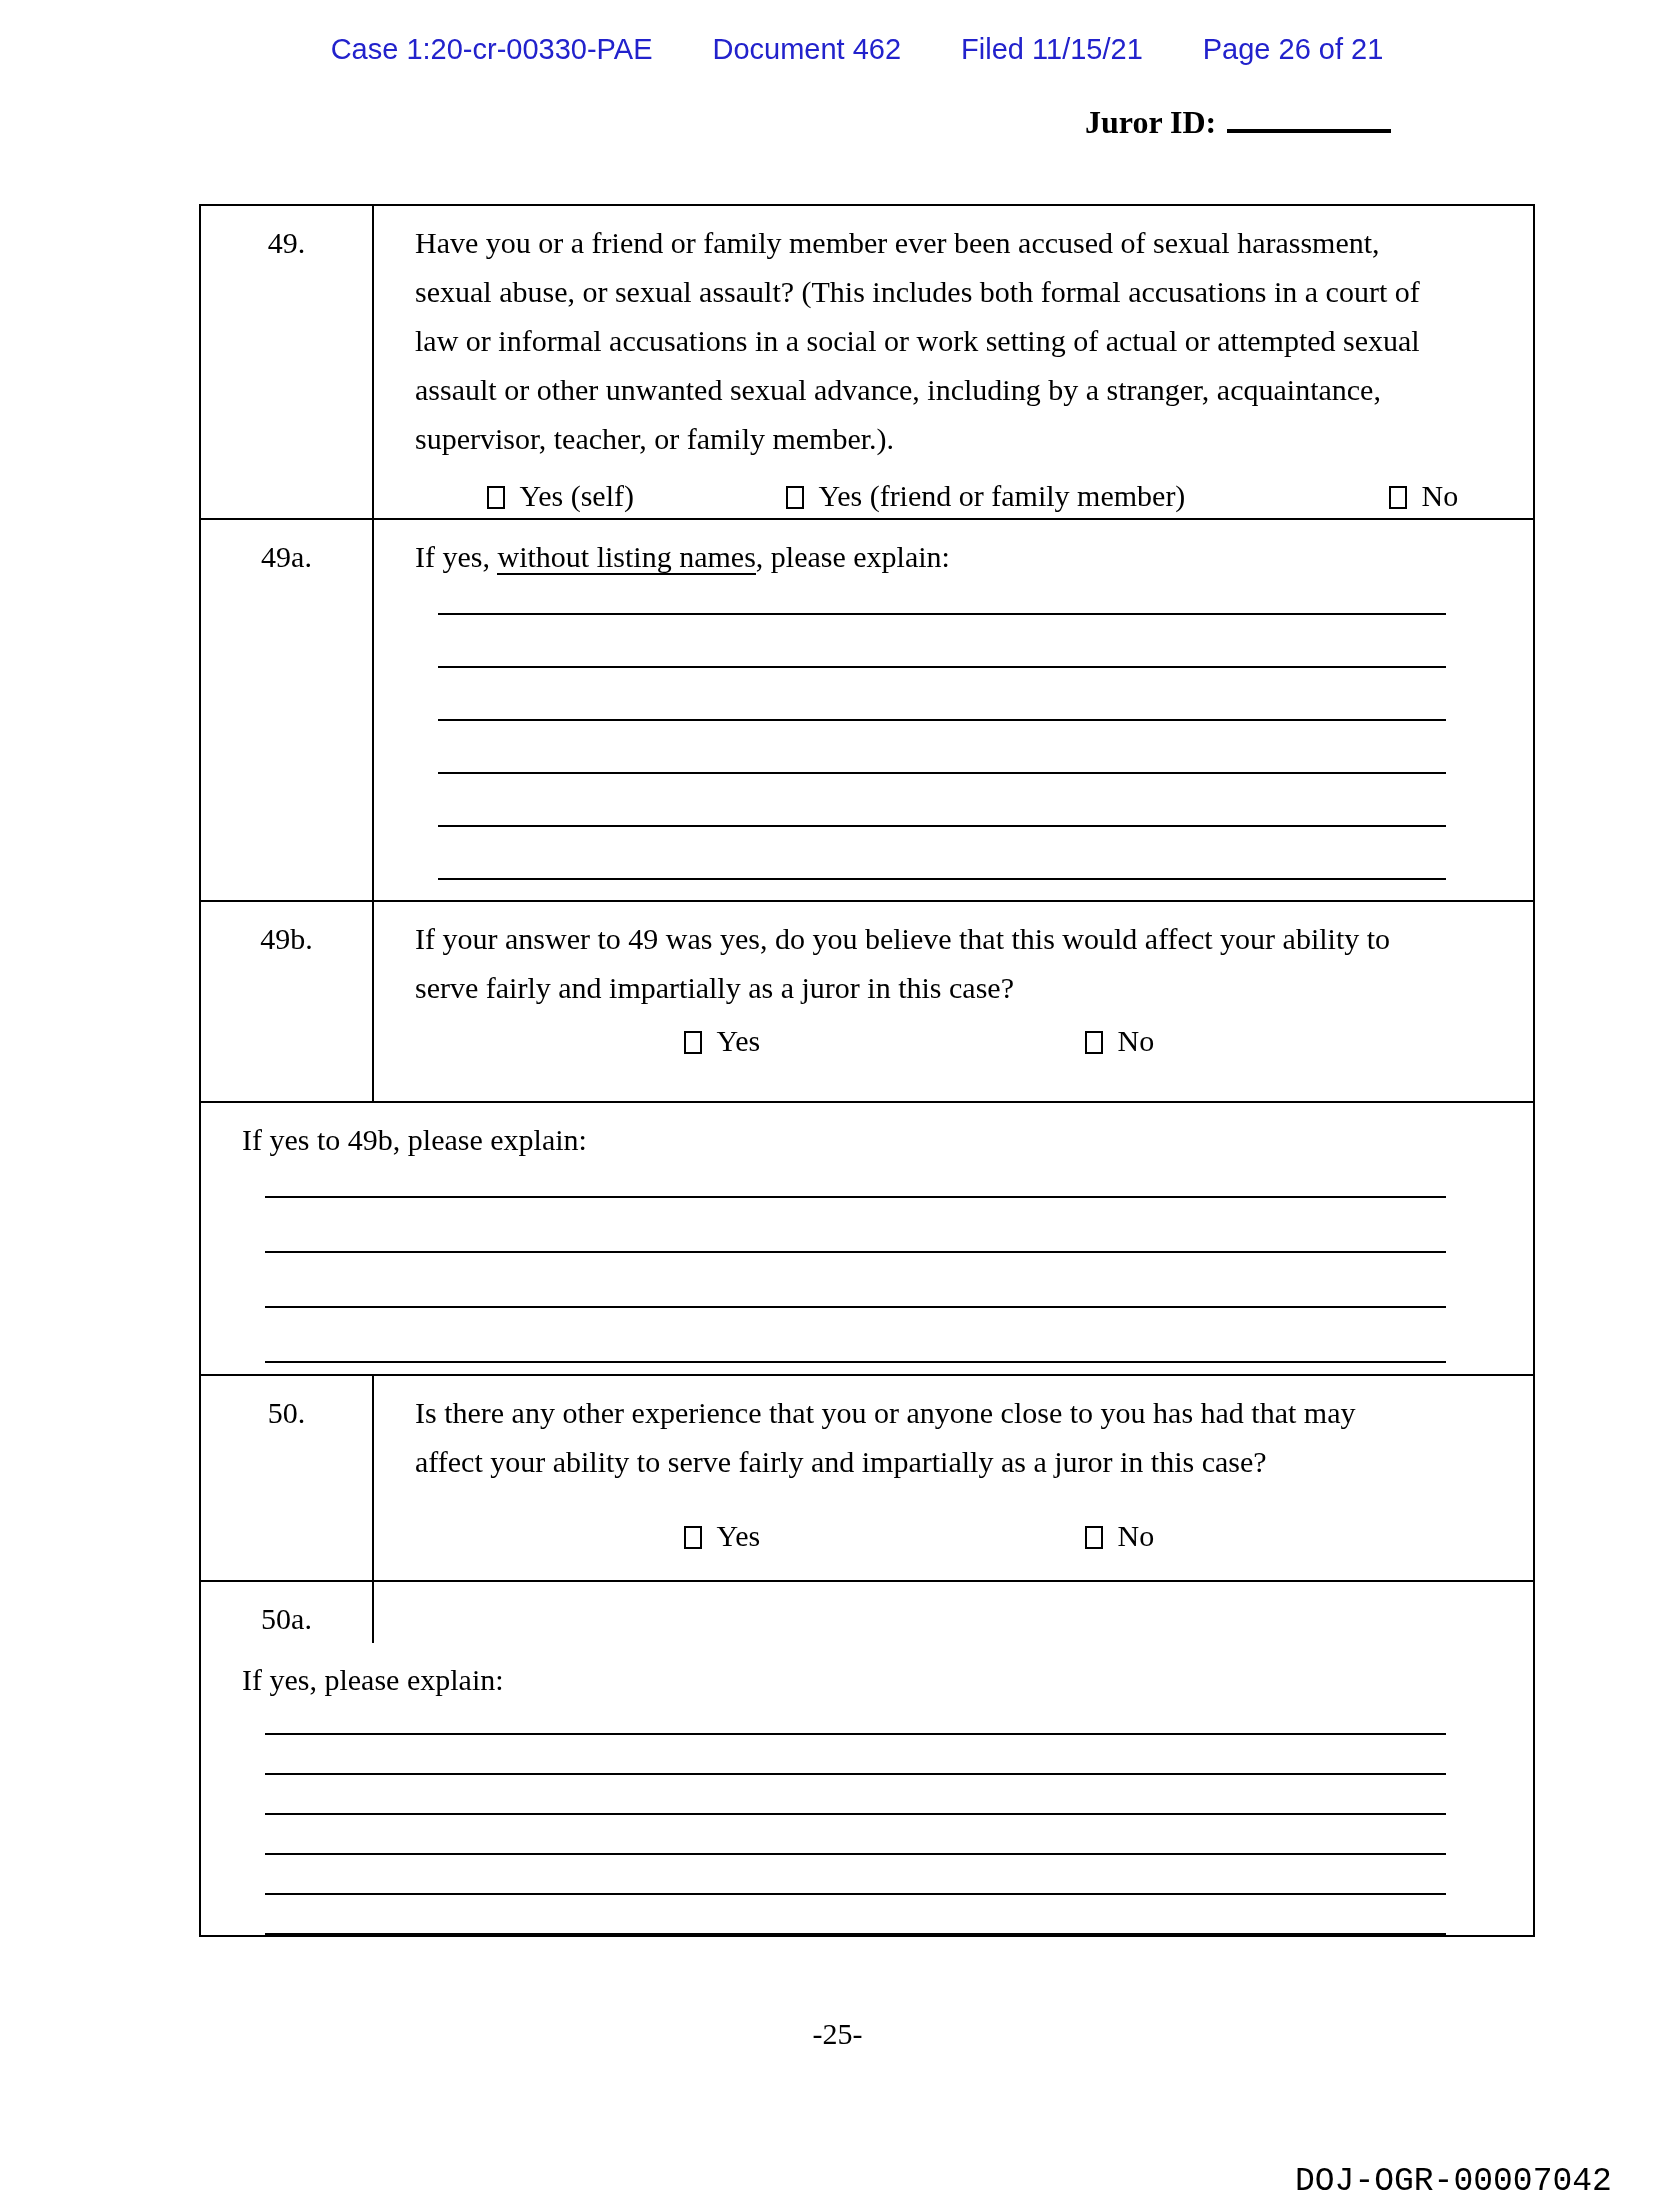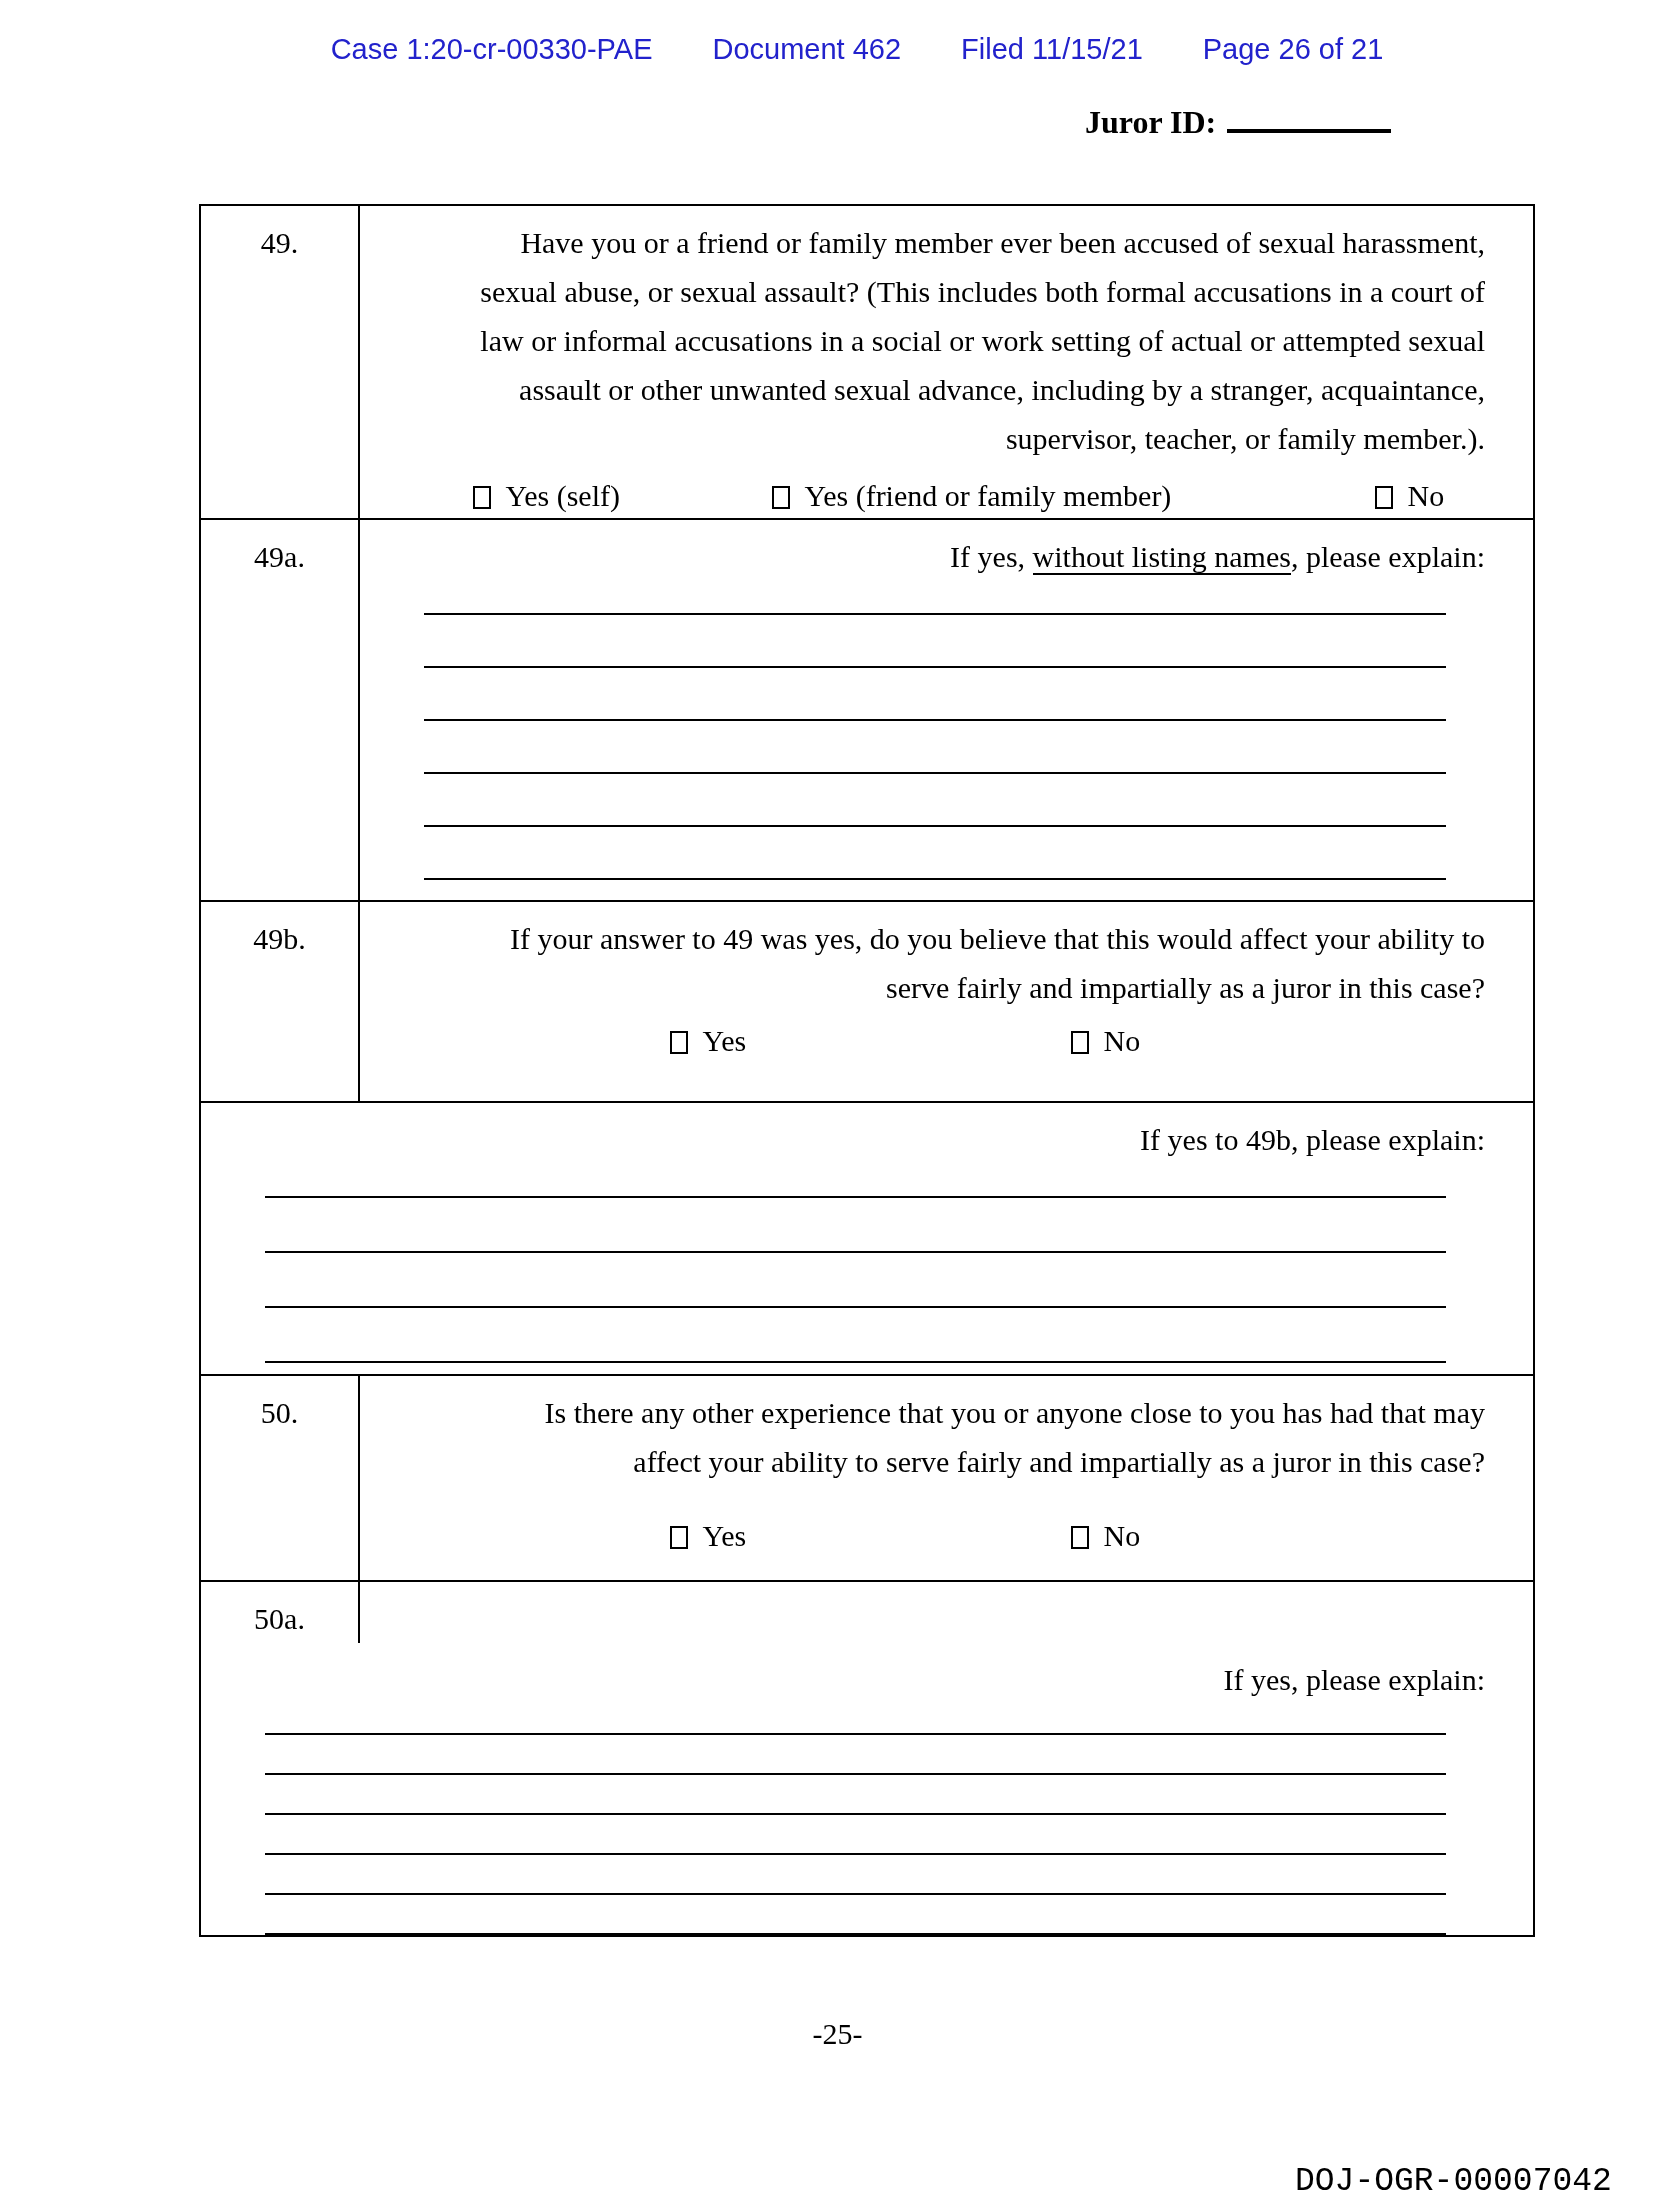--- a/index.html
+++ b/index.html
@@ -50,31 +50,30 @@
     left: 199px;
     top: 204px;
     width: 1336px;
     border: 2.6px solid #000;
     font-size: 30px;
   }
   .qrow { display: flex; border-bottom: 2.6px solid #000; }
   .qrow:last-child { border-bottom: none; }
   .cell-num {
     flex: none;
-    width: 159px;
+    width: 173px;
     border-right: 2.6px solid #000;
     text-align: center;
     padding-top: 12px;
     line-height: 49px;
   }
   .cell-body {
     flex: 1;
     padding: 12px 48px 0 41px;
     line-height: 49px;
-    text-align: right;
   }
   .r49  { min-height: 303px; }
   .r49a { min-height: 382px; }
   .r49b { min-height: 201px; }
   .r49c { min-height: 273px; }
   .r50  { min-height: 206px; }
   .r50a { min-height: 298px; flex-direction: column; }
 
   .question { white-space: pre-line; }
 

